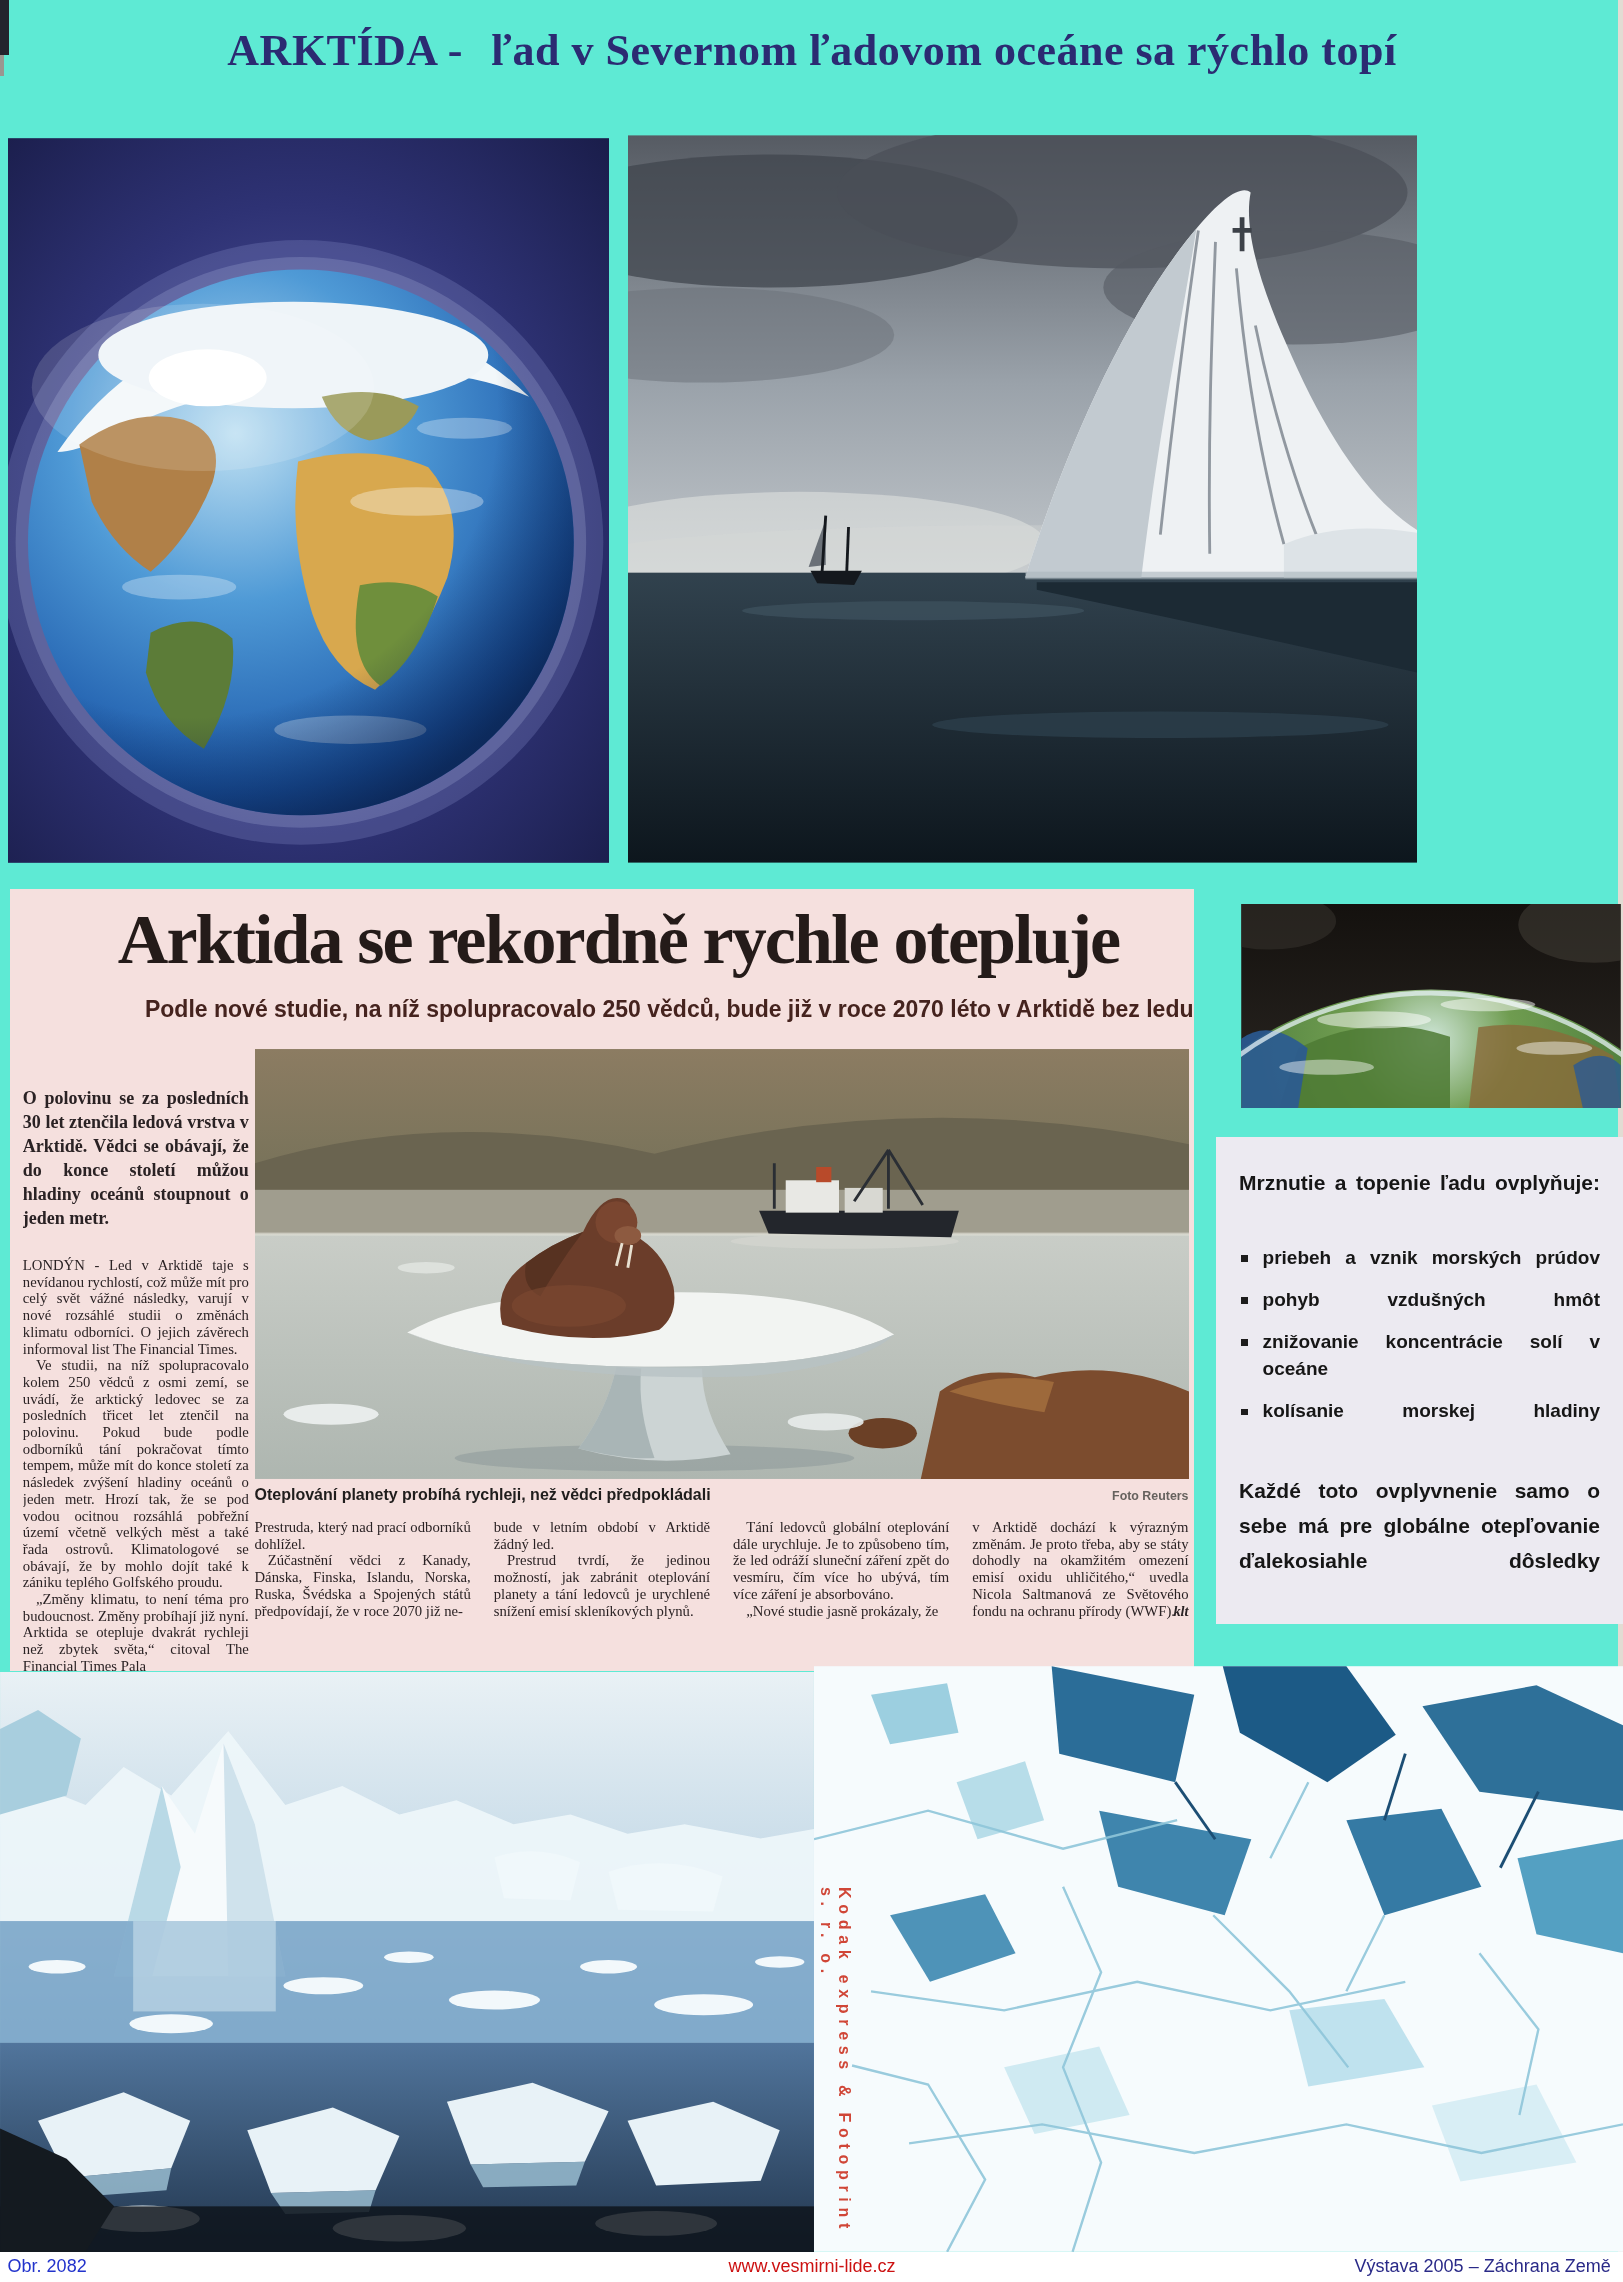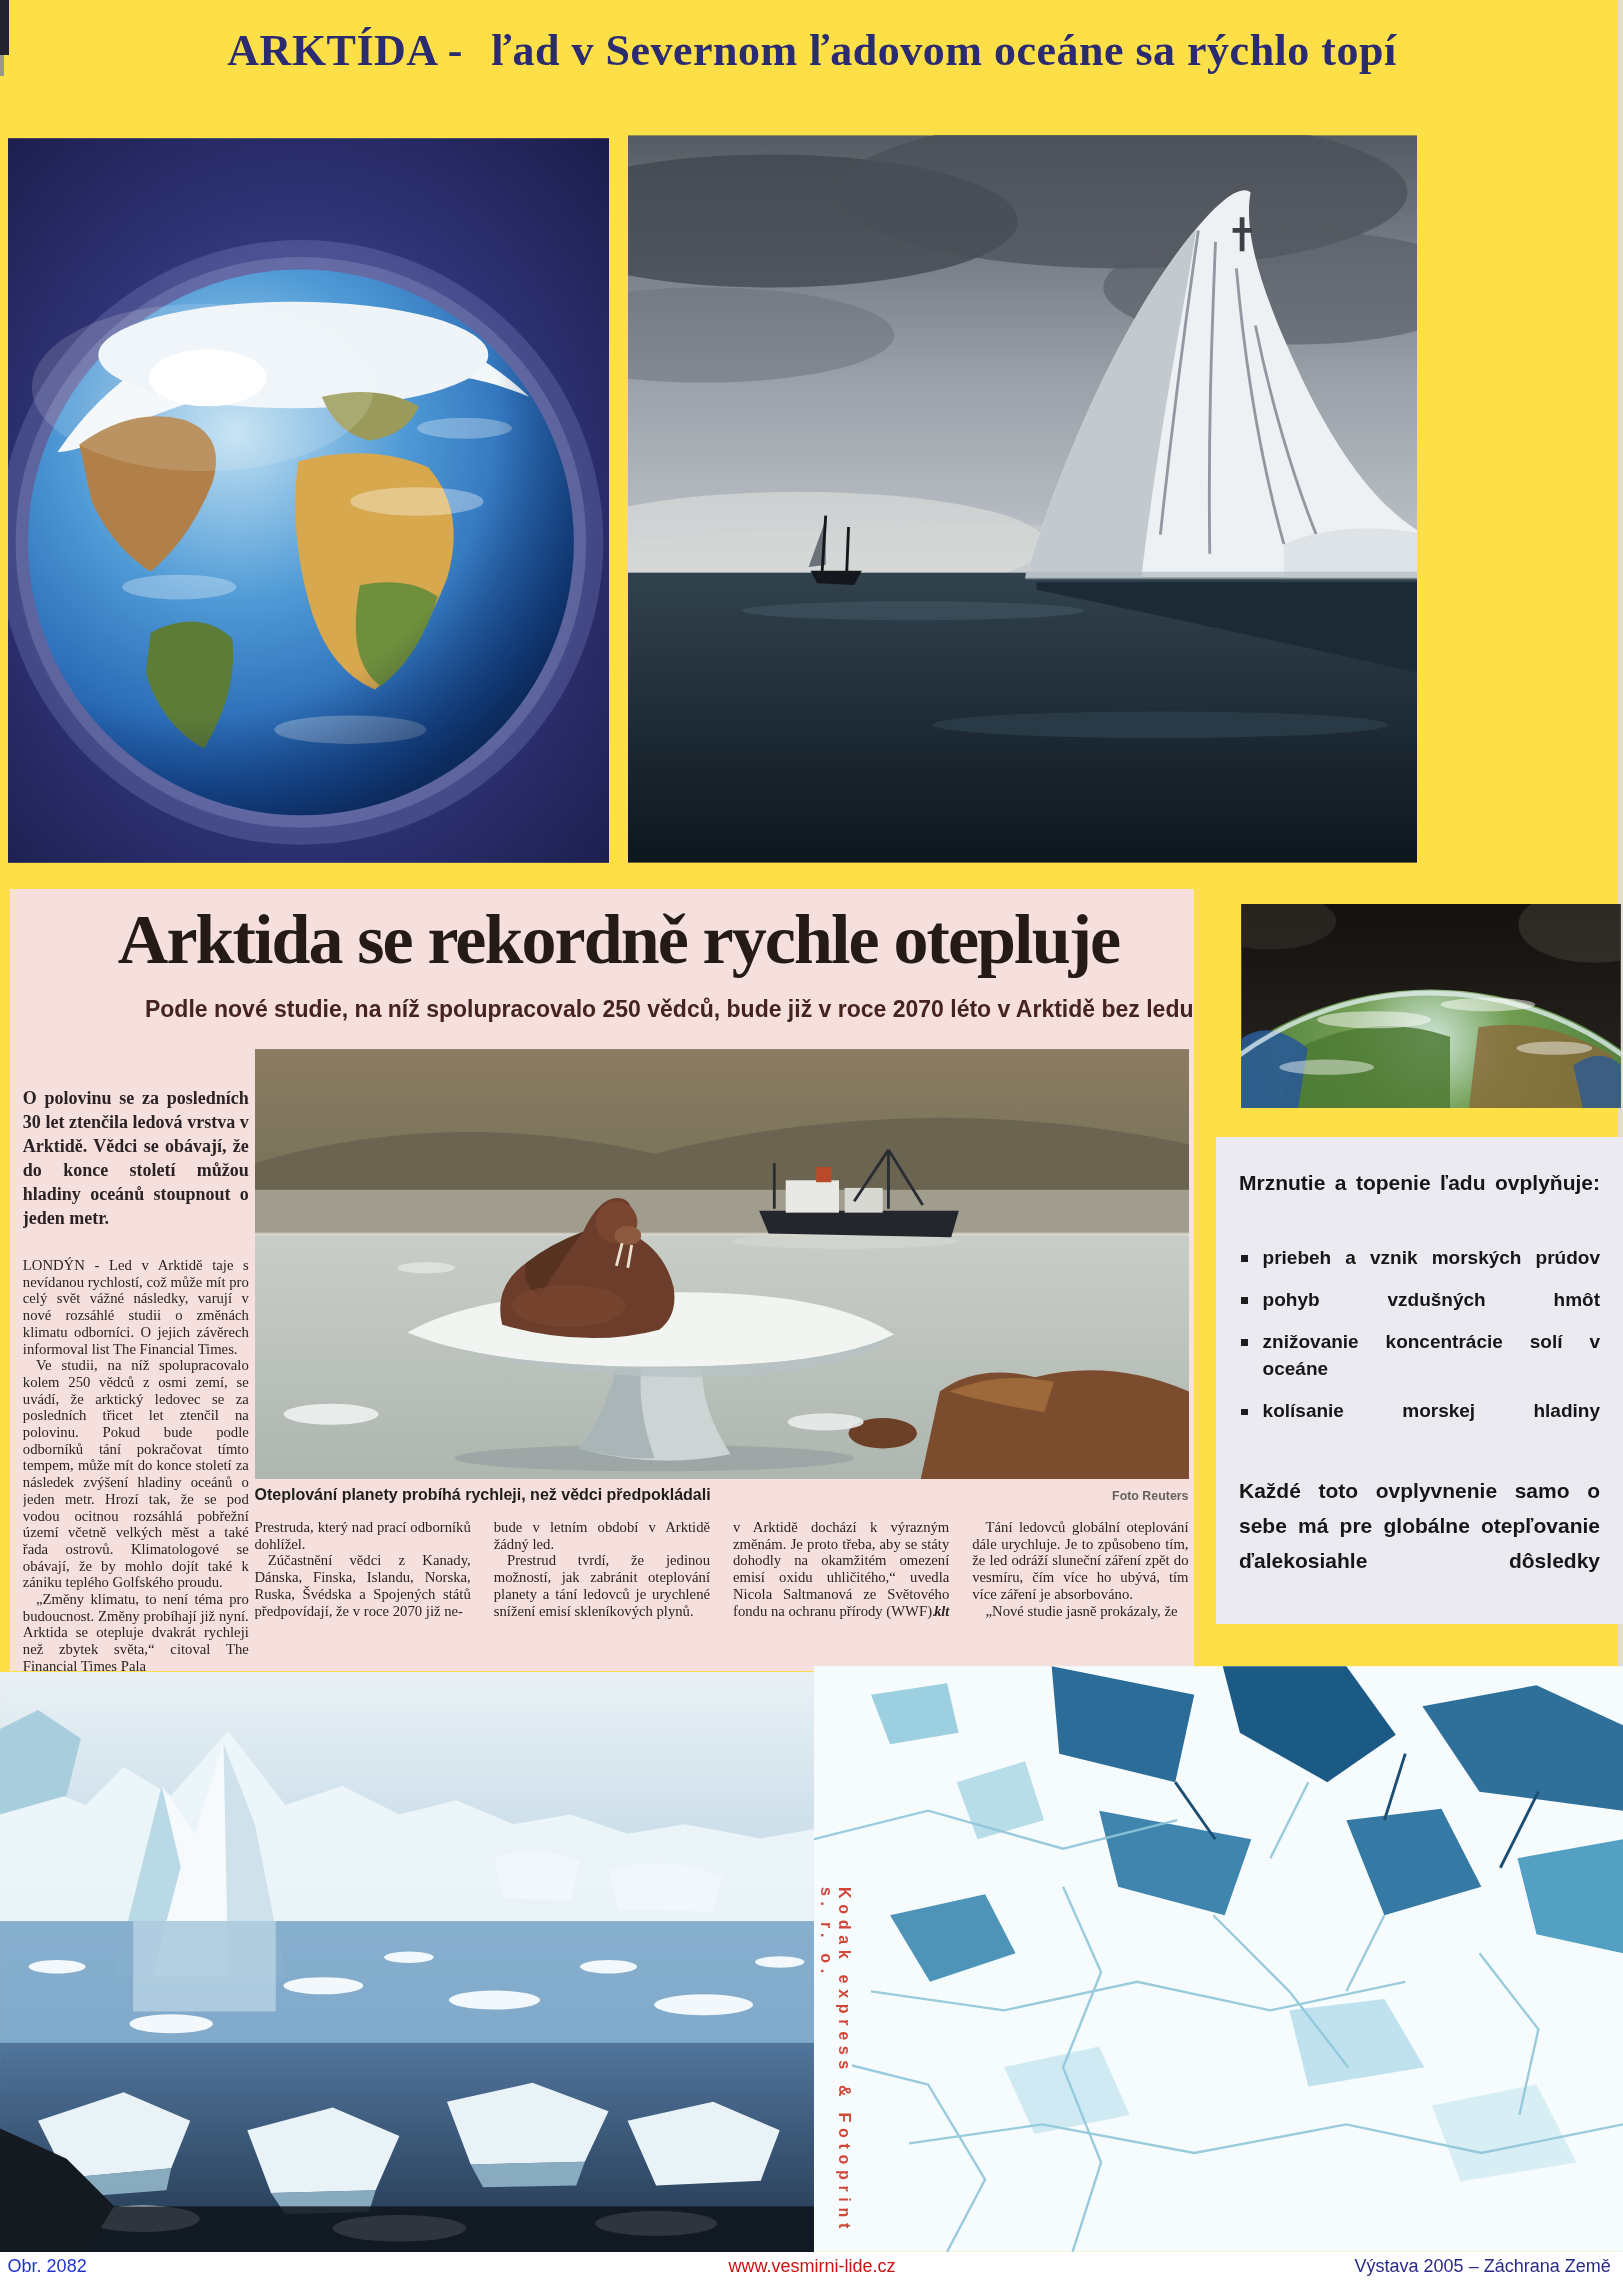--- a/index.html
+++ b/index.html
@@ -1,16 +1,16 @@
 <!DOCTYPE html>
 <html style="font-size:15px"><head>
 <meta charset="utf-8">
 <style>
   html,body{margin:0;padding:0;background:#d8d4cd;}
-  #poster{position:relative;width:1624px;height:2283px;background:#fde047;overflow:hidden;
+  #poster{position:relative;width:1624px;height:2283px;background:#5eead4;overflow:hidden;
           font-family:"Liberation Sans",sans-serif;}
   #poster *{box-sizing:border-box;}
 
   
   .artifact-l{position:absolute;left:0;top:0;width:8.6px;height:55px;background:#23232e;}
   .artifact-l2{position:absolute;left:0;top:55px;width:3.8px;height:21px;background:#9a9690;}
   .edge-r{position:absolute;left:1618px;top:0;width:5.7px;height:2252px;background:#e2dcd3;}
 
   
   .top-title{position:absolute;left:0;right:0;top:25px;text-align:center;
@@ -244,26 +244,26 @@
     <div class="cols">
       <div class="col">
         <p class="np-body">Prestruda, který nad prací odborníků dohlížel.</p>
         <p class="np-body np-indent">Zúčastnění vědci z Kanady, Dánska, Finska, Islandu, Norska, Ruska, Švédska a Spojených států předpovídají, že v roce 2070 již ne-</p>
       </div>
       <div class="col">
         <p class="np-body">bude v letním období v Arktidě žádný led.</p>
         <p class="np-body np-indent">Prestrud tvrdí, že jedinou možností, jak zabránit oteplování planety a tání ledovců je urychlené snížení emisí skleníkových plynů.</p>
       </div>
       <div class="col">
+        <p class="np-body np-indent">Tání ledovců globální oteplování dále urychluje. Je to způsobeno tím, že led odráží sluneční záření zpět do vesmíru, čím více ho ubývá, tím více záření je absorbováno.</p>
+        <p class="np-body np-indent">„Nové studie jasně prokázaly, že</p>
+      </div>
+      <div class="col">
         <p class="np-body">v Arktidě dochází k výrazným změnám. Je proto třeba, aby se státy dohodly na okamžitém omezení emisí oxidu uhličitého,“ uvedla Nicola Saltmanová ze Světového fondu na ochranu přírody (WWF).</p>
         <div class="sig">klt</div>
-      </div>
-      <div class="col">
-        <p class="np-body np-indent">Tání ledovců globální oteplování dále urychluje. Je to způsobeno tím, že led odráží sluneční záření zpět do vesmíru, čím více ho ubývá, tím více záření je absorbováno.</p>
-        <p class="np-body np-indent">„Nové studie jasně prokázaly, že</p>
       </div>
     </div>
   </div>
 
   <div class="earth-horizon">
     <svg width="380" height="204" viewBox="0 0 400 215">
       <defs>
         <linearGradient id="espace" x1="0" y1="0" x2="0" y2="1">
           <stop offset="0%" stop-color="#14110e"></stop>
             <stop offset="100%" stop-color="#2a2622"></stop>

